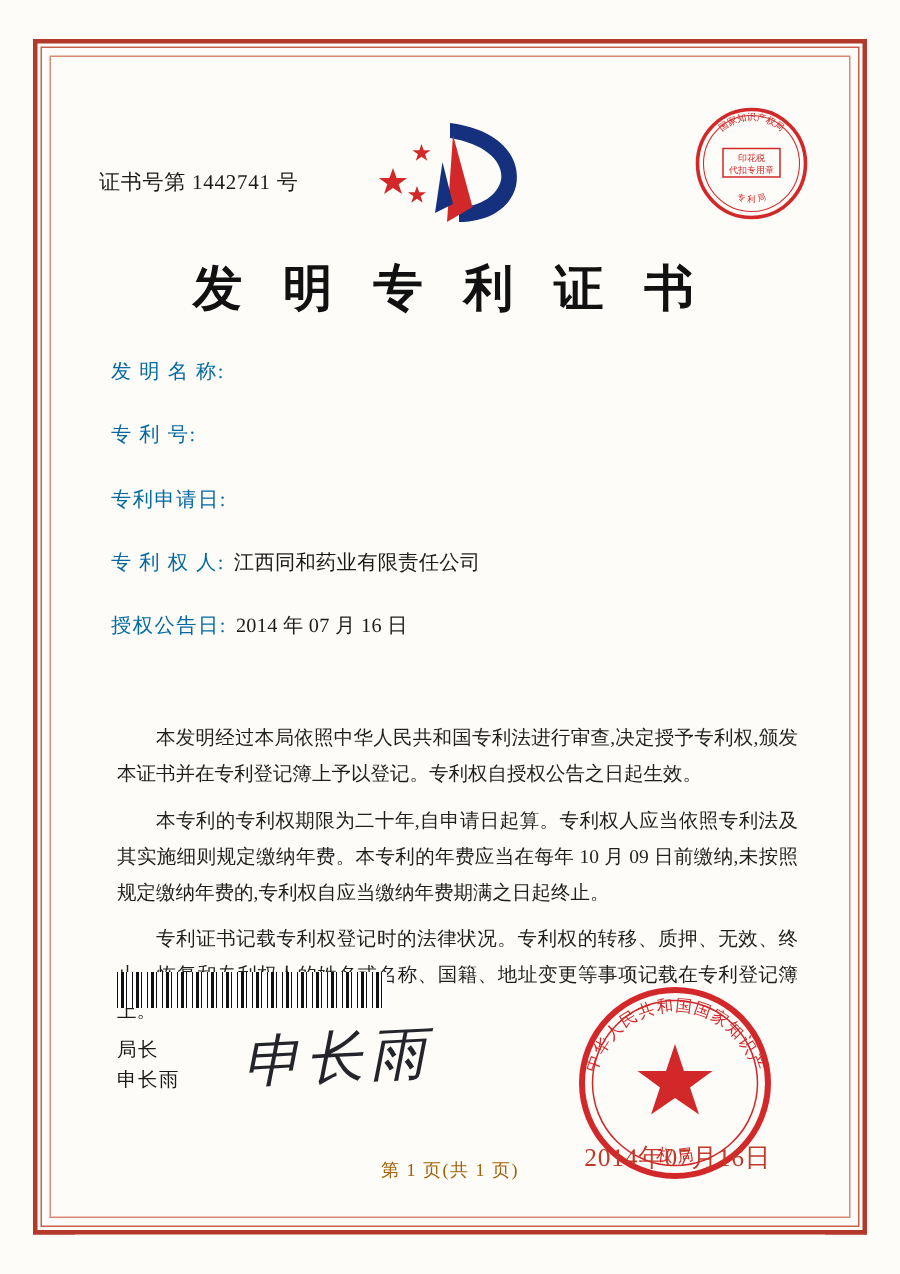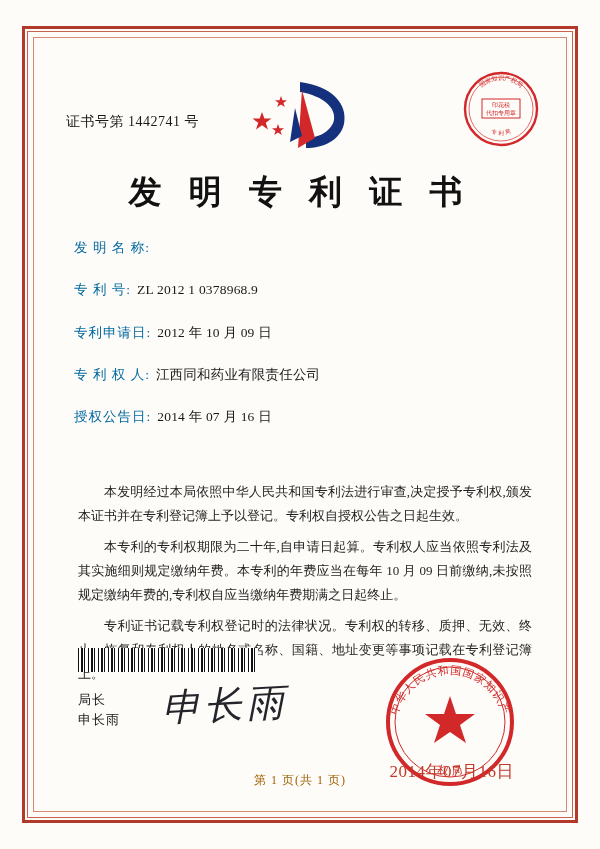--- a/index.html
+++ b/index.html
@@ -264,25 +264,23 @@
     </div>
 
     <div class="doc-title">发 明 专 利 证 书</div>
 
     <div class="fields">
       <div class="field-row">
         <span class="field-label">发 明 名 称:</span>
       </div>
       <div class="field-row">
         <span class="field-label">专    利    号:</span>
-        <span class="field-value">ZL 2012 1 0378968.9</span>
       </div>
       <div class="field-row">
         <span class="field-label">专利申请日:</span>
-        <span class="field-value">2012 年 10 月 09 日</span>
       </div>
       <div class="field-row">
         <span class="field-label">专  利  权  人:</span>
         <span class="field-value">江西同和药业有限责任公司</span>
       </div>
       <div class="field-row">
         <span class="field-label">授权公告日:</span>
         <span class="field-value">2014 年 07 月 16 日</span>
       </div>
     </div>

